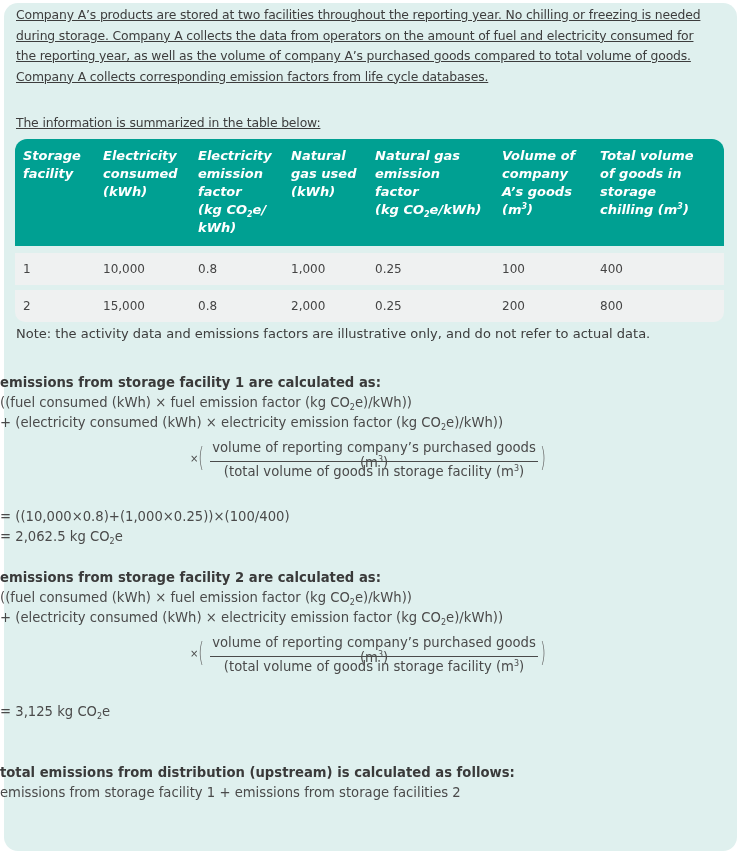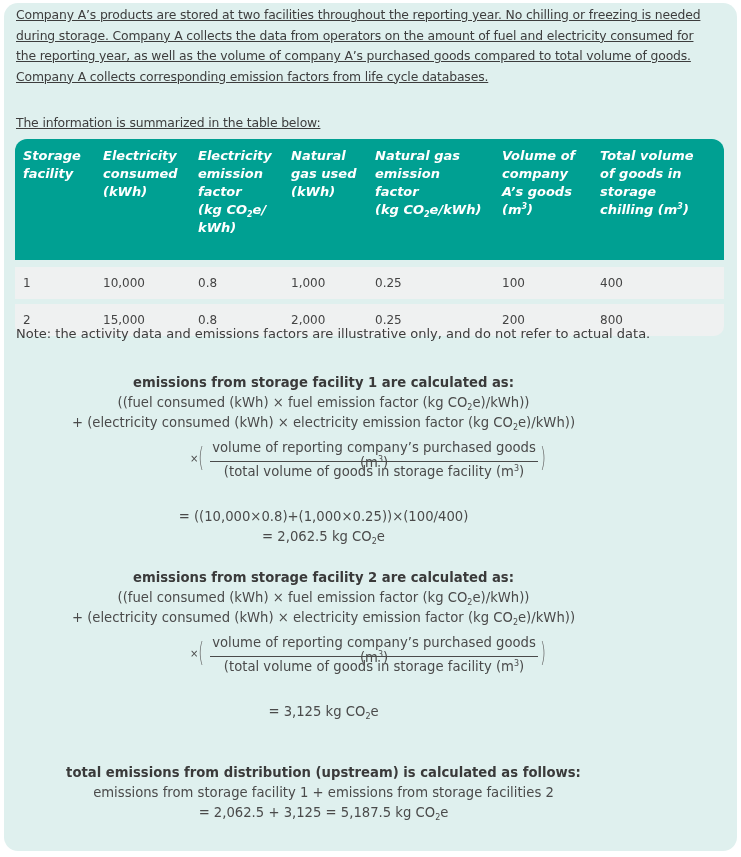--- a/index.html
+++ b/index.html
@@ -11,38 +11,38 @@
   .intro {
     position: absolute; left: 16px; top: 5px; width: 700px;
     font-size: 12.4px; line-height: 20.5px; color: #3d3d3d; letter-spacing: -0.15px; text-decoration: underline;
   }
   .intro p { margin: 0; }
   .intro p.lead { margin-top: 26px; }
   .table-wrap {
     position: absolute; left: 15px; top: 139px; width: 709px;
   }
   .thead {
-    background: #00a092; border-radius: 12px 12px 0 0; height: 121px; position: relative;
+    background: #00a092; border-radius: 12px 12px 0 0; height: 107px; position: relative;
     color: #ffffff; font-style: italic; font-weight: bold; font-size: 13px; line-height: 18px;
   }
   .th { position: absolute; top: 8px; }
   .row {
     position: relative; height: 32px; background: #eff1f1; font-size: 12px; color: #444;
   }
   .row.r1 { margin-top: 7px; }
   .row.r2 { margin-top: 5px; border-radius: 0 0 10px 10px; }
   .cell { position: absolute; top: 9px; }
   .c0 { left: 8px; } .c1 { left: 88px; } .c2 { left: 183px; } .c3 { left: 276px; }
   .c4 { left: 360px; } .c5 { left: 487px; } .c6 { left: 585px; }
   .note {
     position: absolute; left: 16px; top: 326px; font-size: 13px; color: #3d3d3d;
   }
   sub.s { font-size: 8px; vertical-align: -3px; line-height: 0; }
   sup.s { font-size: 8px; vertical-align: 5px; line-height: 0; }
-  .calc { position: absolute; left: 0; width: 647px; text-align: center; font-size: 13.2px; color: #4a4a4a; line-height: 20px; }
+  .calc { position: absolute; left: 0; width: 647px; text-align: left; font-size: 13.2px; color: #4a4a4a; line-height: 20px; }
   .calc .title { font-weight: bold; color: #3a3a3a; }
   .frac-line { position: absolute; left: 0; width: 741px; height: 44px; }
   .frac { position: absolute; left: 208px; width: 332px; text-align: center; font-size: 13.2px; color: #4a4a4a; }
   .frac .num { position: absolute; top: 0; left: 0; width: 332px; text-align: center; }
   .frac .bar { position: absolute; top: 21px; left: 2px; width: 328px; height: 1px; background: #4a4a4a; }
   .frac .den { position: absolute; top: 24px; left: 0; width: 332px; text-align: center; }
   .times { position: absolute; left: 190px; top: 13px; font-size: 10px; color: #4a4a4a; }
   .paren { position: absolute; top: 2px; font-size: 26px; font-weight: 200; color: #666; transform: scaleX(0.55); }
   .paren.l { left: 196px; } .paren.r { left: 538px; }
 </style>
@@ -137,14 +137,13 @@
   </div>
   <span class="paren r">)</span>
 </div>
 <div class="calc" style="top:702px;">
   <div><span>= 3,125 kg CO</span><sub class="s">2</sub><span>e</span></div>
 </div>
 
 <div class="calc" style="top:763px;">
   <div class="title">total emissions from distribution (upstream) is calculated as follows:</div>
   <div>emissions from storage facility 1 + emissions from storage facilities 2</div>
-  <div><span>= 2,062.5 + 3,125 = 5,187.5 kg CO</span><sub class="s">2</sub><span>e</span></div>
 </div>
 
 </body></html>

